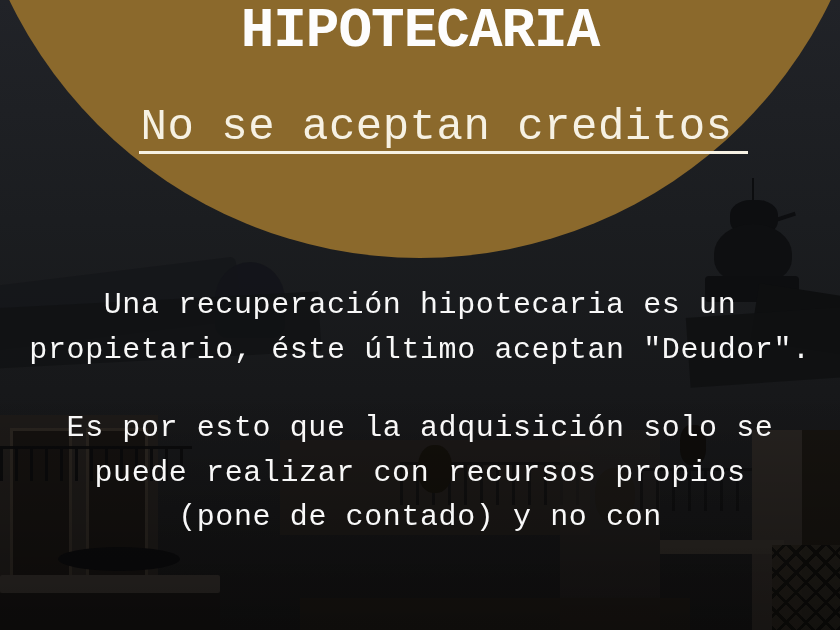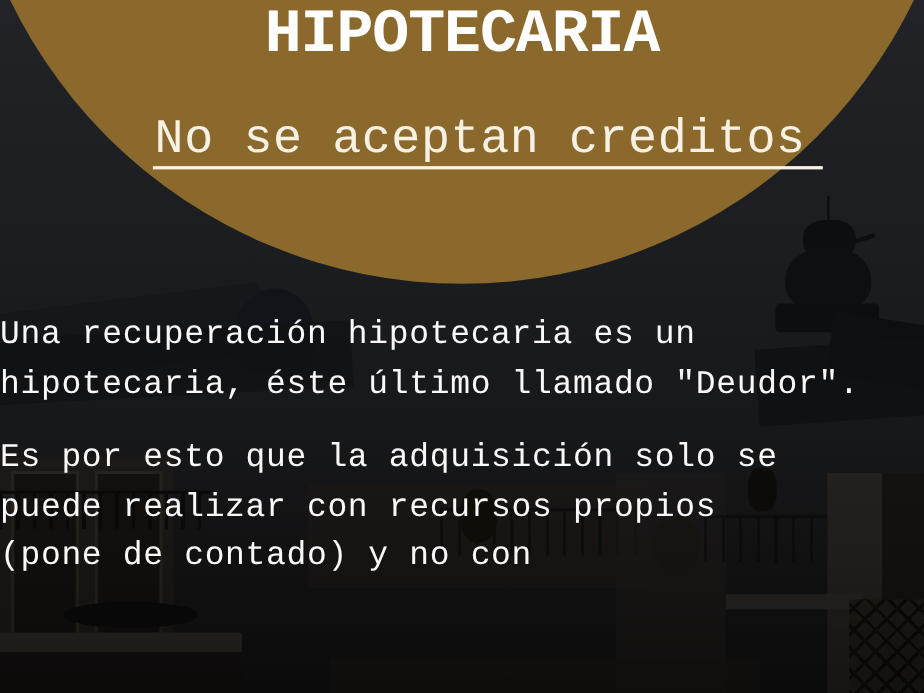--- a/index.html
+++ b/index.html
@@ -94,30 +94,31 @@
     letter-spacing: 0.5px;
     line-height: 46px;
     padding: 0 16px 1px 2px;
     border-bottom: 3px solid #f6f1e3;
     margin-left: 47px;
   }
   .body-copy {
     position: absolute;
     left: 0; top: 283px;
     width: 100%;
+    text-align: center;
     color: #f8f8f8;
   }
   .body-copy p {
     margin: 0;
     font-size: 30px;
     font-weight: 400;
     letter-spacing: 0.6px;
     line-height: 44.5px;
   }
-  .body-copy p + p { margin-top: 23px; }
+  .body-copy p + p { margin-top: 34px; }
   .line { display: block; }
 </style>
 </head>
 <body>
 
 <div class="canvas">
 
   <div class="photo-layer">
     <div class="roofline-left"></div>
     <div class="small-dome-left"></div>
@@ -156,21 +157,21 @@
 
   <h1 class="title">HIPOTECARIA</h1>
 
   <div class="subtitle-row">
     <span class="subtitle-text">No se aceptan creditos</span>
   </div>
 
   <div class="body-copy">
     <p>
       <span class="line">Una recuperación hipotecaria es un</span>
-      <span class="line">hipotecaria, éste último llamado "Deudor".</span>
+      <span class="line">propietario, éste último aceptan "Deudor".</span>
     </p>
     <p>
       <span class="line">Es por esto que la adquisición solo se</span>
       <span class="line">puede realizar con recursos propios</span>
       <span class="line">(pone de contado) y no con</span>
     </p>
   </div>
 
 </div>
 

